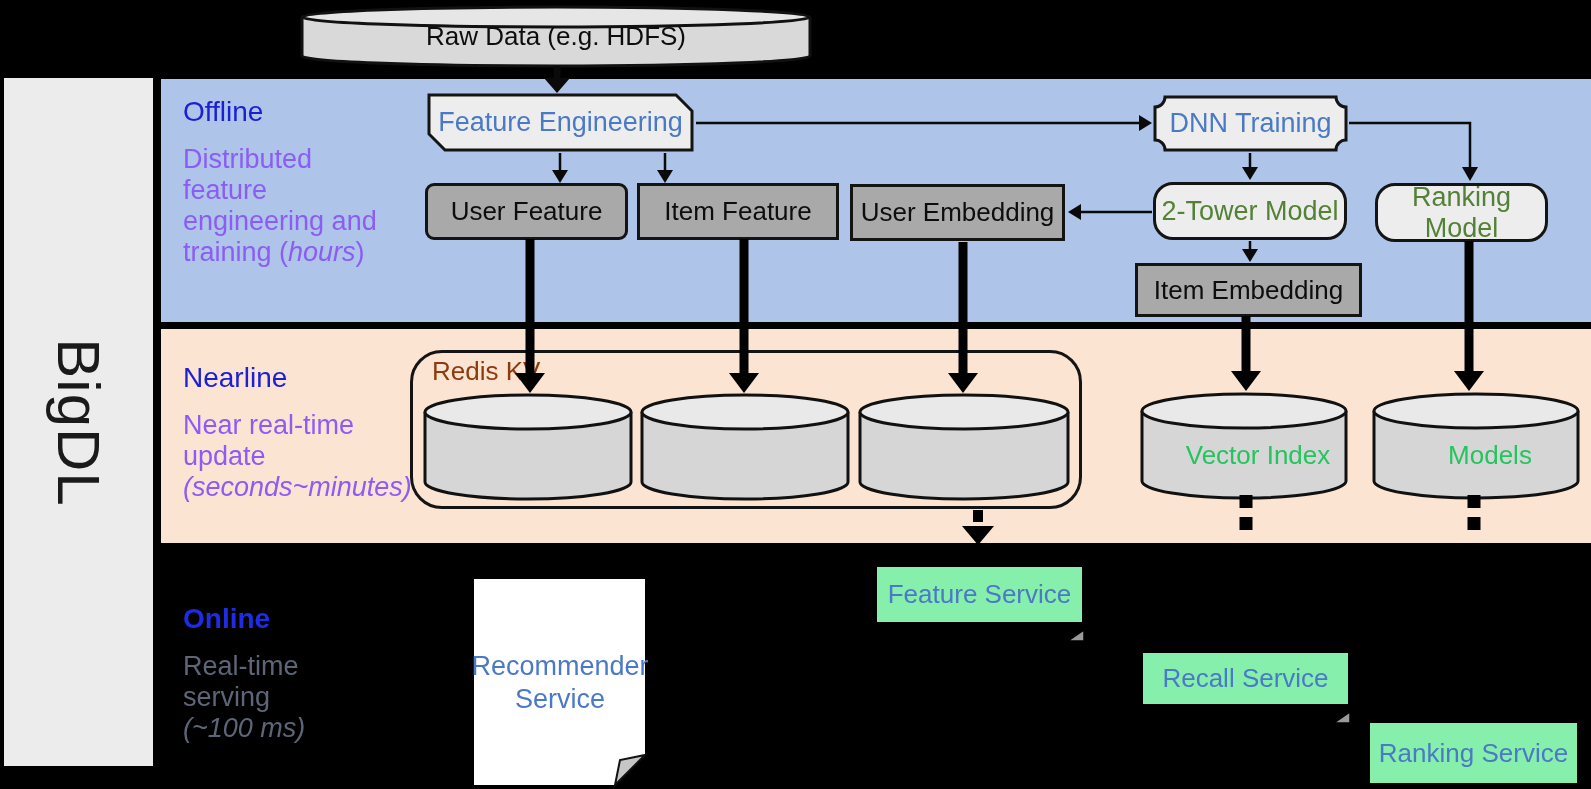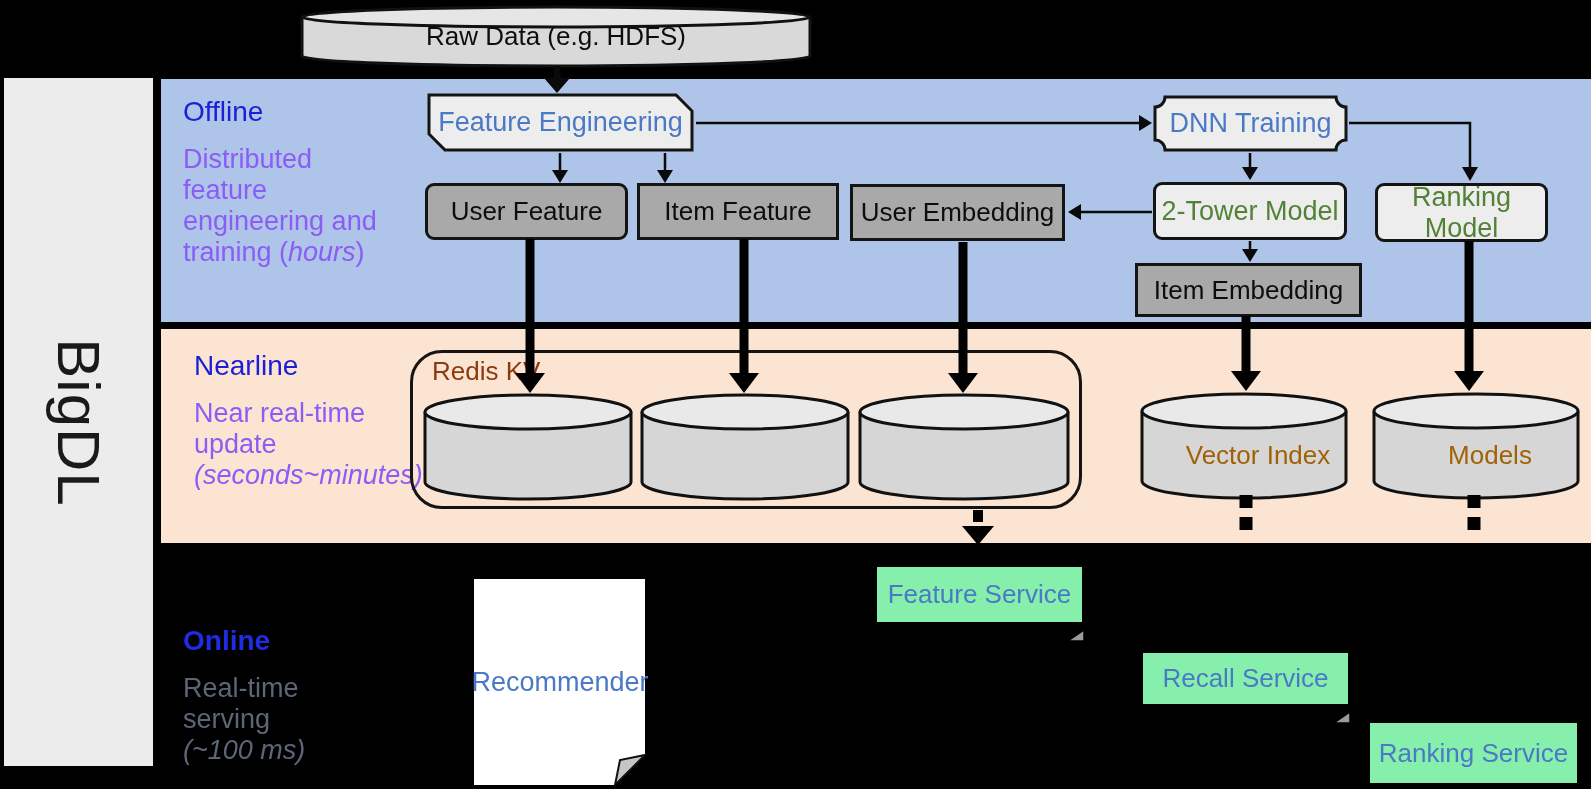--- a/index.html
+++ b/index.html
@@ -9,35 +9,35 @@
   .band{position:absolute;left:161px;width:1430px;z-index:1;}
   .band-offline{top:79px;height:243px;background:#aec4e8;}
   .band-nearline{top:329px;height:214px;background:#fce4d2;}
 
   .sidebar{position:absolute;left:4px;top:78px;width:149px;height:688px;background:#ececec;
            display:flex;align-items:center;justify-content:center;z-index:2;}
   .sidebar .brand{transform:rotate(90deg);font-size:60px;color:#1a1a1a;letter-spacing:1px;white-space:nowrap;}
 
   .section-label{position:absolute;left:183px;z-index:3;}
   .section-title{font-size:28px;font-weight:500;color:#1b20d6;}
-  .section-title.bold{font-weight:700;color:#1f2ce4;margin-top:22px;}
+  .section-title.bold{font-weight:700;color:#1f2ce4;}
   .section-desc{font-size:27px;line-height:31px;color:#8b5cf6;margin-top:16px;}
   .section-desc.on-black{color:#5d6678;}
   .it{font-style:italic;}
 
   .node{position:absolute;display:flex;align-items:center;justify-content:center;
         box-sizing:border-box;text-align:center;z-index:5;}
   .node .shape{position:absolute;left:0;top:0;width:100%;height:100%;}
   .node .lbl{position:relative;z-index:2;}
 
   .gray-box{background:#a9a9a9;border:3px solid #141414;color:#0d0d0d;font-size:26px;}
-  .rounded-box{background:#ededed;border:3px solid #141414;border-radius:9px;font-size:27px;}
+  .rounded-box{background:#ededed;border:3px solid #141414;border-radius:20px;font-size:27px;}
   .green-text{color:#538135;}
   .blue-text{color:#4a79c6;}
-  .brown-text{color:#a16207;margin-left:28px;}
+  .brown-text{color:#22c55e;margin-left:28px;}
 
   .redis-group{position:absolute;left:410px;top:350px;width:672px;height:159px;
                border:3px solid #141414;border-radius:32px;box-sizing:border-box;z-index:4;}
   .redis-label{position:absolute;left:432px;top:356px;font-size:26px;color:#8c3a0e;z-index:5;}
 
   .doc{background:#86efac;color:#4a79c6;font-size:26px;}
   .doc .fold{position:absolute;right:-3px;bottom:-9px;width:18px;height:13px;z-index:3;}
 
   .overlay{position:absolute;left:0;top:0;z-index:9;pointer-events:none;}
 </style>
@@ -56,21 +56,21 @@
   <div class="section-label" style="top:96px;">
     <div class="section-title">Offline</div>
     <div class="section-desc">
       <div>Distributed</div>
       <div>feature</div>
       <div>engineering and</div>
       <div><span>training (</span><span class="it">hours</span><span>)</span></div>
     </div>
   </div>
 
-  <div class="section-label" style="top:350px;margin-left:11px;">
+  <div class="section-label" style="top:362px;">
     <div class="section-title">Nearline</div>
     <div class="section-desc">
       <div>Near real-time</div>
       <div>update</div>
       <div class="it">(seconds~minutes)</div>
     </div>
   </div>
 
   <div class="section-label" style="top:603px;">
     <div class="section-title bold">Online</div>
@@ -164,20 +164,21 @@
     <span class="lbl brown-text" style="font-size:26px;margin-top:14px;">Models</span>
   </div>
 
   <div class="node" style="left:473px;top:578px;width:174px;height:209px;">
     <svg class="shape" viewBox="0 0 174 209">
       <path d="M1 1 H172 V177 L142 207 H1 Z" fill="#ffffff"></path>
       <polygon points="172,177 142,207 147,182" fill="#c6c6c6" stroke="#111" stroke-width="2"></polygon>
     </svg>
     <span class="lbl blue-text" style="font-size:27px;line-height:33px;">
       <span style="display:block;">Recommender</span>
+      <span style="display:block;">Service</span>
     </span>
   </div>
 
   <div class="node doc" style="left:877px;top:567px;width:205px;height:55px;">
     <span class="lbl">Feature Service</span>
     <span class="fold">
       <svg width="18" height="13" viewBox="0 0 18 13">
           <polygon points="1,12 17,12 17,1" fill="#9a9a9a" stroke="#000" stroke-width="1.5"></polygon>
         </svg>
     </span>

